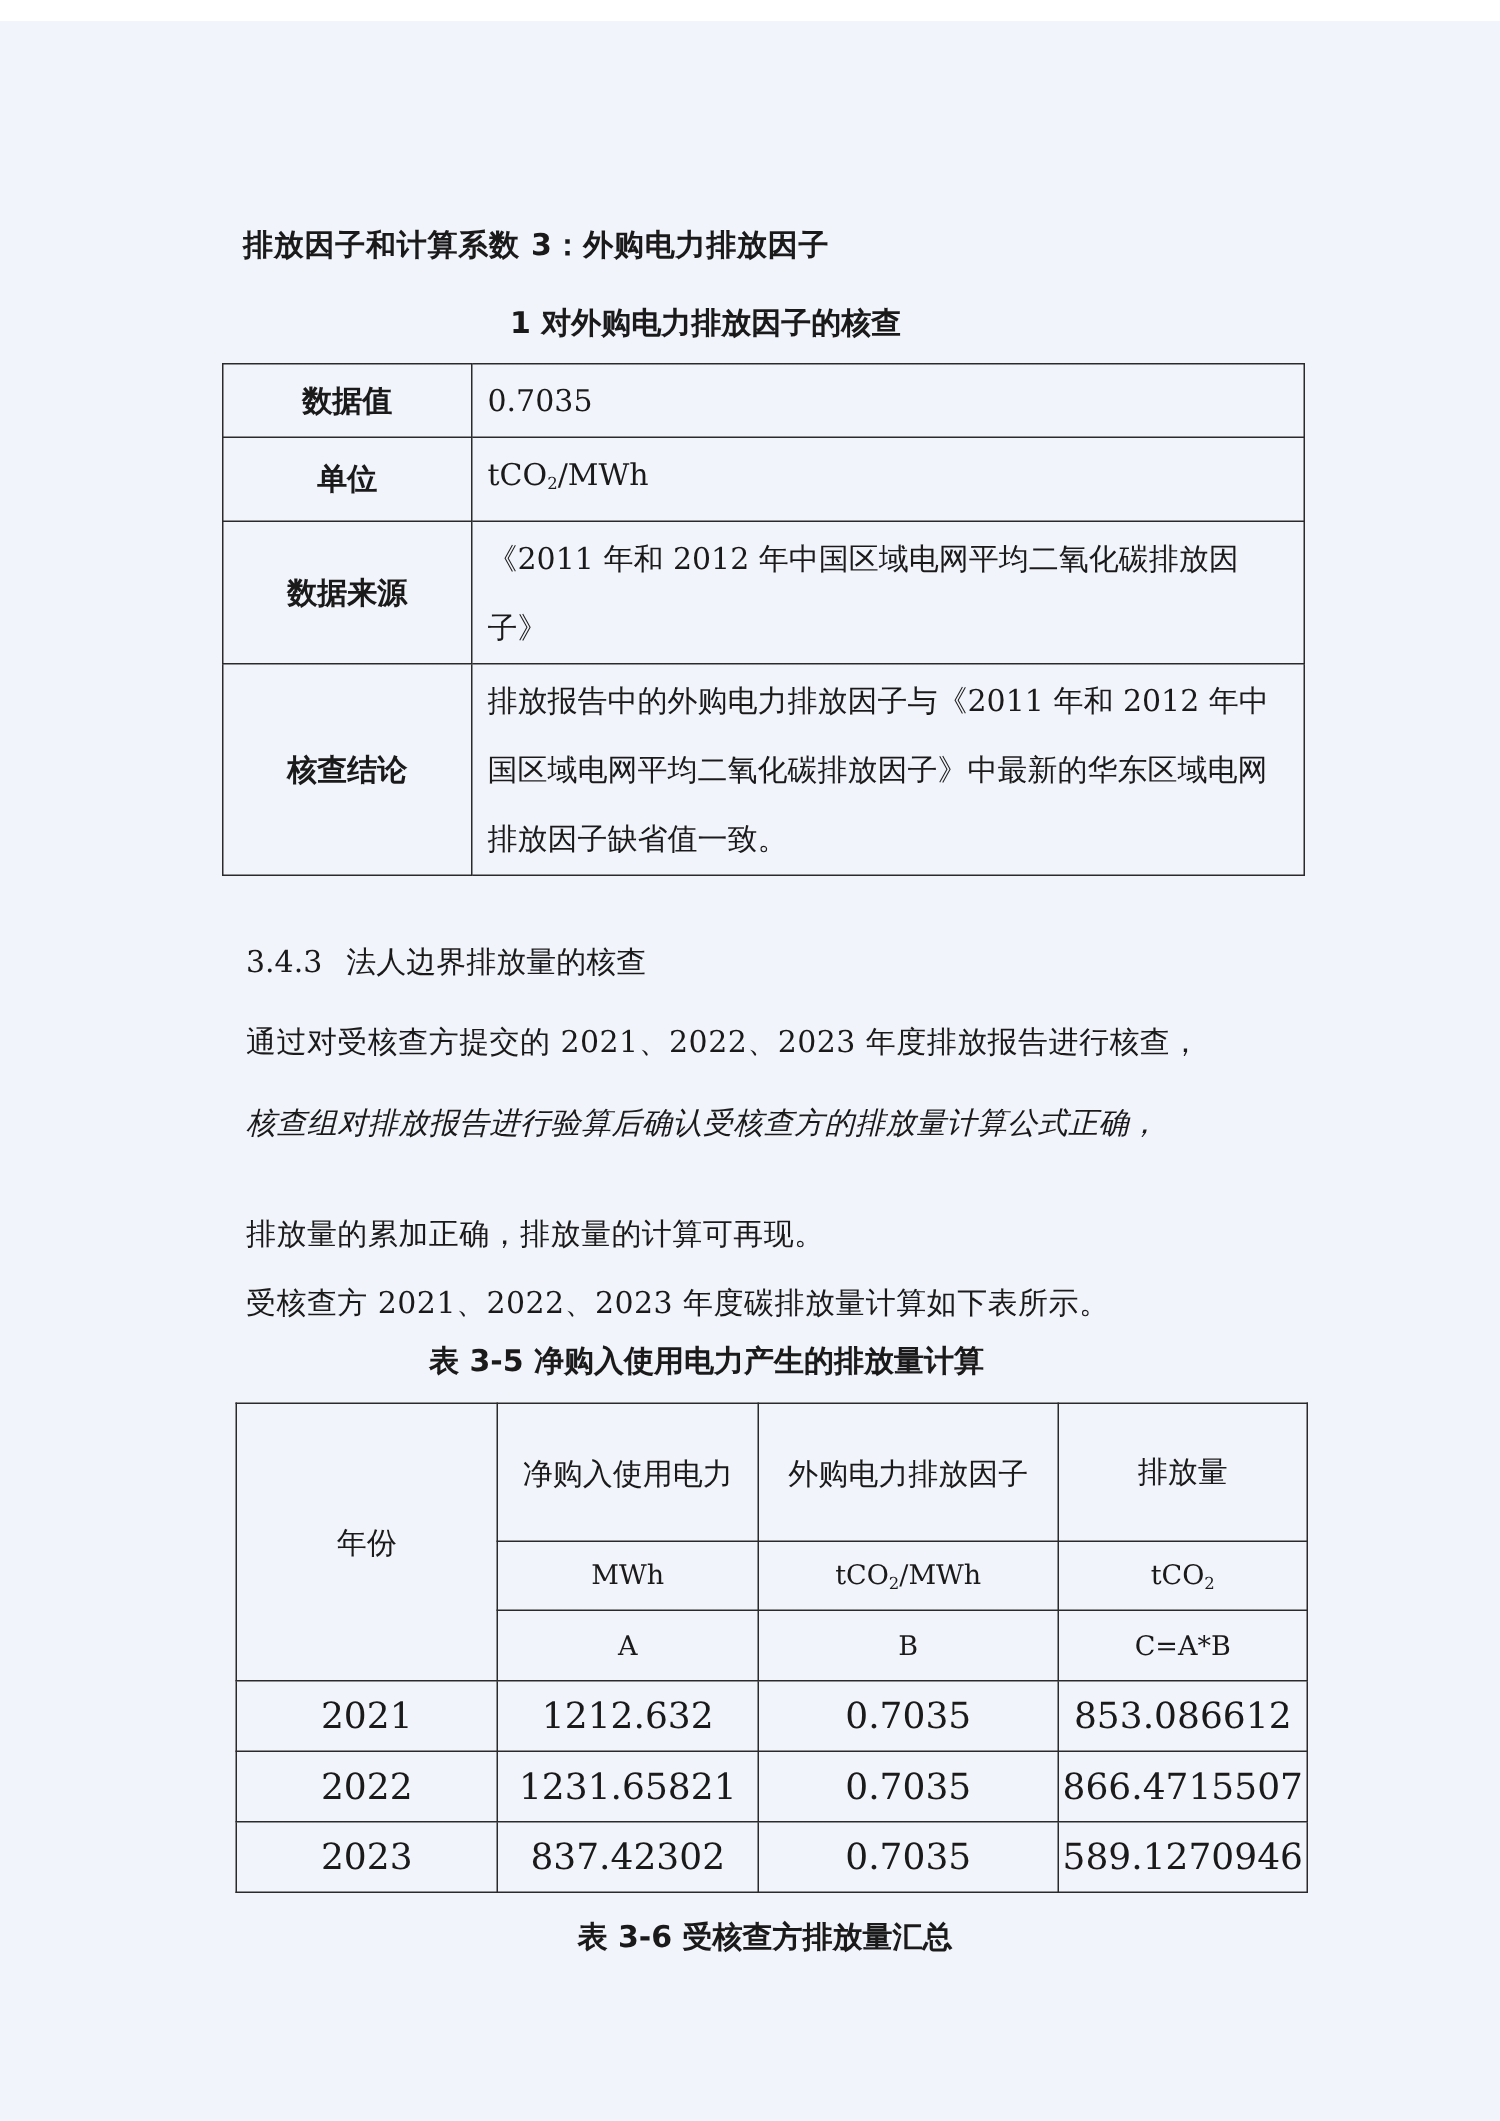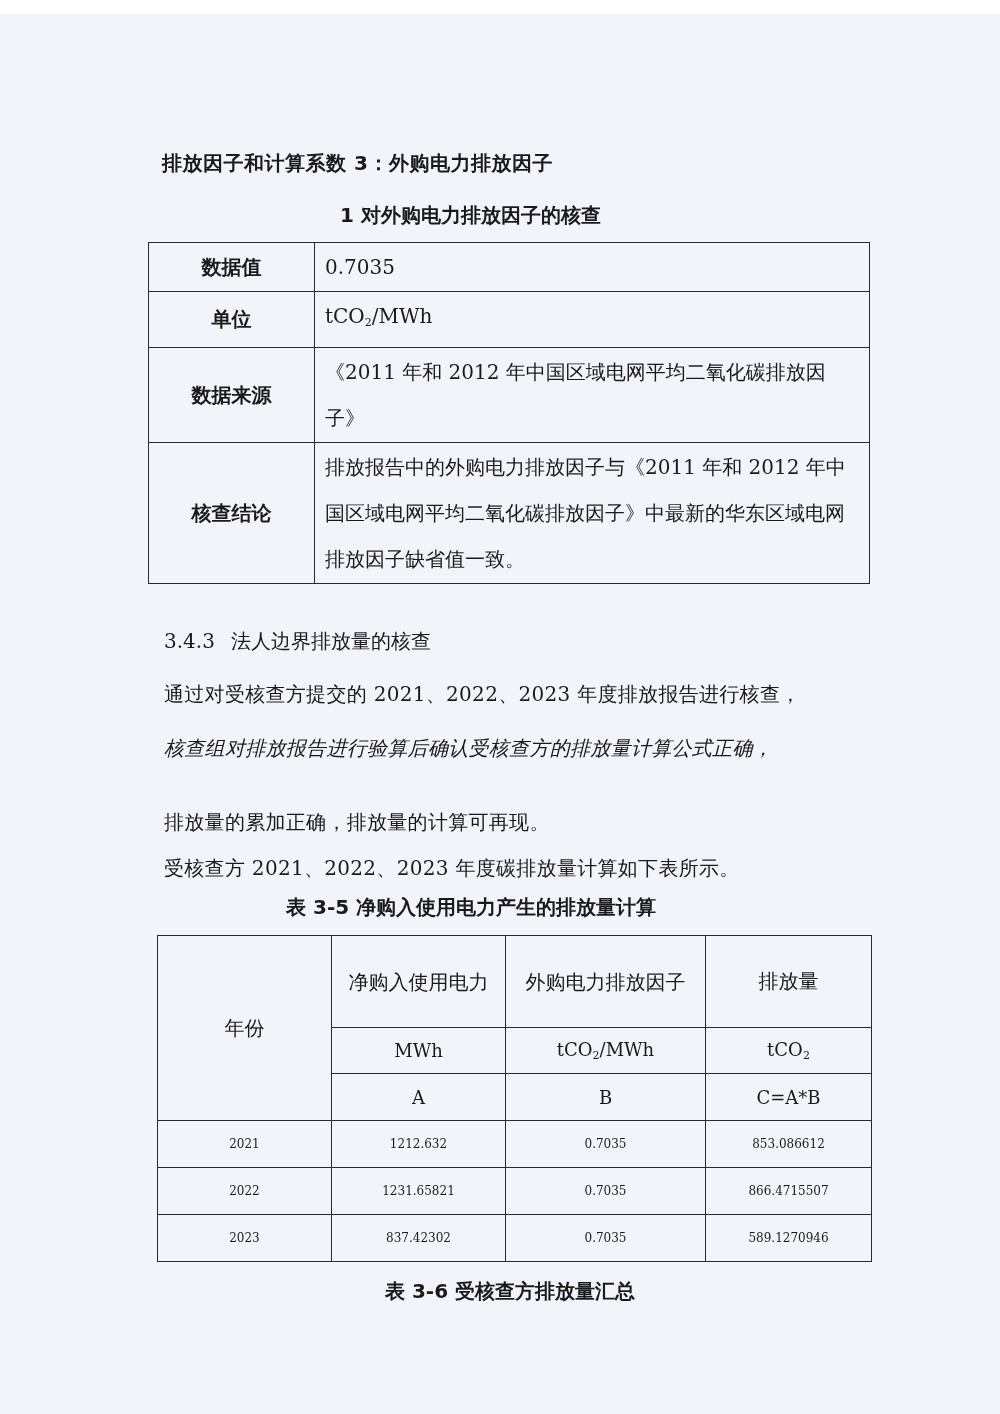--- a/index.html
+++ b/index.html
@@ -35,21 +35,21 @@
     .cap2 { left: 286px; top: 894px; font-size: 20px; font-weight: bold; font-family: "DejaVu Sans", sans-serif; }
 
     table.t2 {
       position: absolute; left: 157px; top: 935px; width: 714px;
       border-collapse: collapse; table-layout: fixed;
     }
     table.t2 td { border: 1.5px solid #2a2a2a; text-align: center; font-size: 20px; vertical-align: middle; padding: 0; }
     table.t2 td.hd { line-height: 46px; }
     table.t2 td.unit { height: 45px; font-size: 18px; }
     table.t2 td.sym { height: 46px; font-size: 18px; }
-    table.t2 tr.data td { height: 46px; font-size: 12px; }
+    table.t2 tr.data td { height: 46px; font-size: 24px; }
     .cap3 { left: 0; width: 1000px; text-align: center; top: 1278px; font-size: 20px; font-weight: bold; font-family: "DejaVu Sans", sans-serif; padding-left: 10px; }
   </style>
 </head>
 <body>
 
 <div class="topstrip"></div>
 
 <div class="abs section-title">排放因子和计算系数 3：外购电力排放因子</div>
 
 <div class="abs cap1">1 对外购电力排放因子的核查</div>

